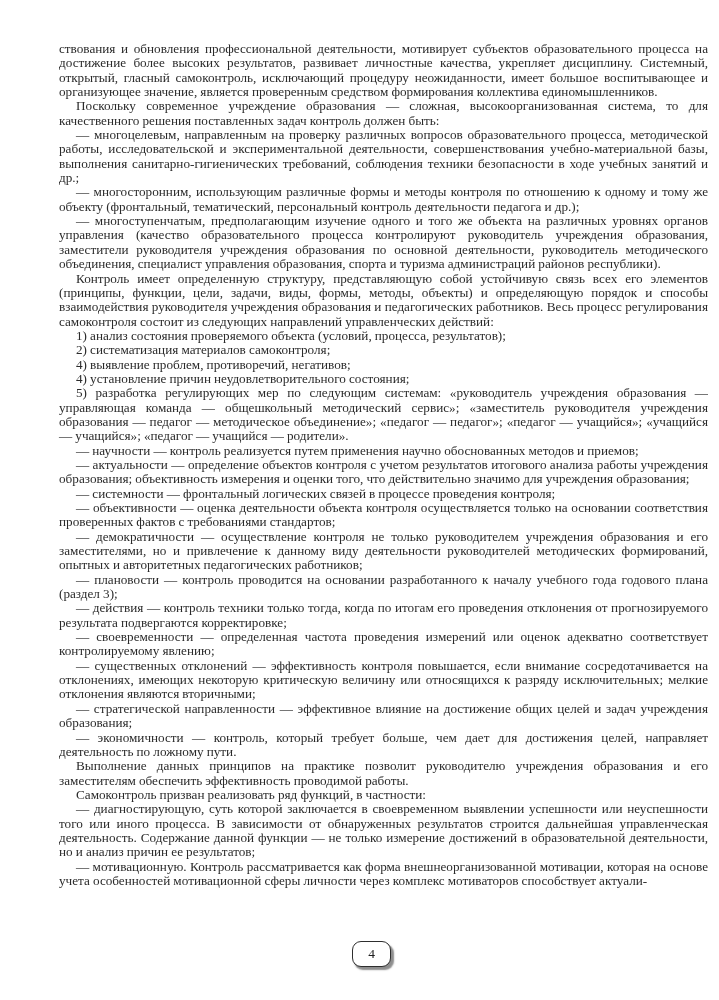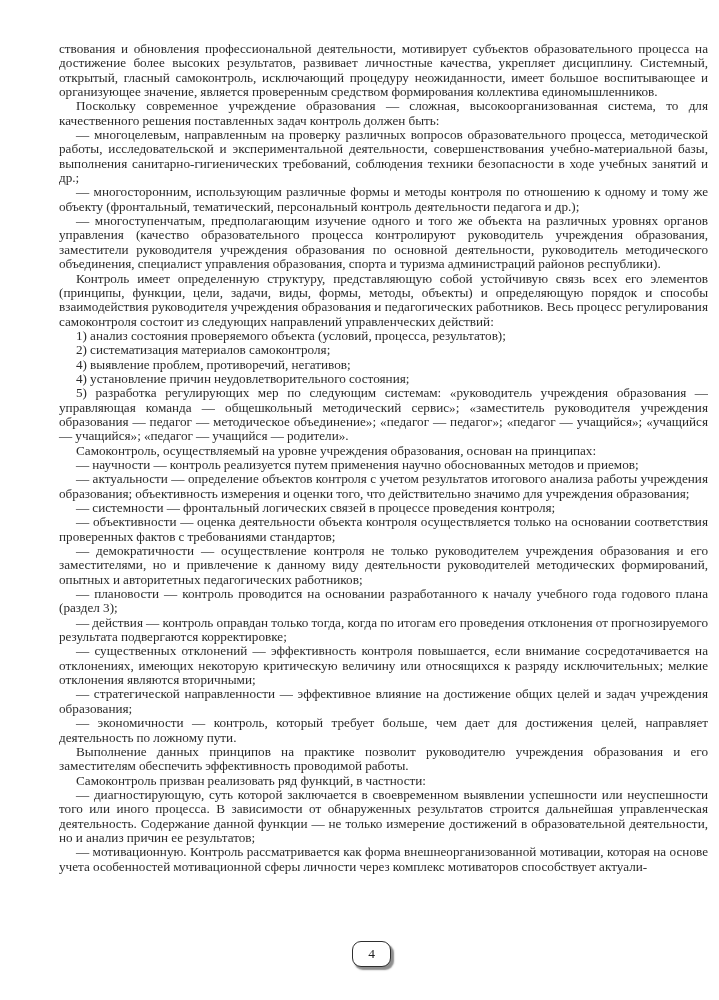--- a/index.html
+++ b/index.html
@@ -62,28 +62,28 @@
     <p class="ind">Поскольку современное учреждение образования — сложная, высокоорганизованная система, то для качественного решения поставленных задач контроль должен быть:</p>
     <p class="ind">— многоцелевым, направленным на проверку различных вопросов образовательного процесса, методической работы, исследовательской и экспериментальной деятельности, совершенствования учебно-материальной базы, выполнения санитарно-гигиенических требований, соблюдения техники безопасности в ходе учебных занятий и др.;</p>
     <p class="ind">— многосторонним, использующим различные формы и методы контроля по отношению к одному и тому же объекту (фронтальный, тематический, персональный контроль деятельности педагога и др.);</p>
     <p class="ind">— многоступенчатым, предполагающим изучение одного и того же объекта на различных уровнях органов управления (качество образовательного процесса контролируют руководитель учреждения образования, заместители руководителя учреждения образования по основной деятельности, руководитель методического объединения, специалист управления образования, спорта и туризма администраций районов республики).</p>
     <p class="ind">Контроль имеет определенную структуру, представляющую собой устойчивую связь всех его элементов (принципы, функции, цели, задачи, виды, формы, методы, объекты) и определяющую порядок и способы взаимодействия руководителя учреждения образования и педагогических работников. Весь процесс регулирования самоконтроля состоит из следующих направлений управленческих действий:</p>
     <p class="ind">1) анализ состояния проверяемого объекта (условий, процесса, результатов);</p>
     <p class="ind">2) систематизация материалов самоконтроля;</p>
     <p class="ind">4) выявление проблем, противоречий, негативов;</p>
     <p class="ind">4) установление причин неудовлетворительного состояния;</p>
     <p class="ind">5) разработка регулирующих мер по следующим системам: «руководитель учреждения образования — управляющая команда — общешкольный методический сервис»; «заместитель руководителя учреждения образования — педагог — методическое объединение»; «педагог — педагог»; «педагог — учащийся»; «учащийся — учащийся»; «педагог — учащийся — родители».</p>
-    <p class="ind">Самоконтроль, осуществляемый на уровне учреждения образования, основан на принципах:</p>
     <p class="ind">— научности — контроль реализуется путем применения научно обоснованных методов и приемов;</p>
     <p class="ind">— актуальности — определение объектов контроля с учетом результатов итогового анализа работы учреждения образования; объективность измерения и оценки того, что действительно значимо для учреждения образования;</p>
     <p class="ind">— системности — фронтальный логических связей в процессе проведения контроля;</p>
     <p class="ind">— объективности — оценка деятельности объекта контроля осуществляется только на основании соответствия проверенных фактов с требованиями стандартов;</p>
     <p class="ind">— демократичности — осуществление контроля не только руководителем учреждения образования и его заместителями, но и привлечение к данному виду деятельности руководителей методических формирований, опытных и авторитетных педагогических работников;</p>
     <p class="ind">— плановости — контроль проводится на основании разработанного к началу учебного года годового плана (раздел 3);</p>
-    <p class="ind">— действия — контроль оправдан только тогда, когда по итогам его проведения отклонения от прогнозируемого результата подвергаются корректировке;</p>
+    <p class="ind">— действия — контроль техники только тогда, когда по итогам его проведения отклонения от прогнозируемого результата подвергаются корректировке;</p>
+    <p class="ind">— своевременности — определенная частота проведения измерений или оценок адекватно соответствует контролируемому явлению;</p>
     <p class="ind">— существенных отклонений — эффективность контроля повышается, если внимание сосредотачивается на отклонениях, имеющих некоторую критическую величину или относящихся к разряду исключительных; мелкие отклонения являются вторичными;</p>
     <p class="ind">— стратегической направленности — эффективное влияние на достижение общих целей и задач учреждения образования;</p>
     <p class="ind">— экономичности — контроль, который требует больше, чем дает для достижения целей, направляет деятельность по ложному пути.</p>
     <p class="ind">Выполнение данных принципов на практике позволит руководителю учреждения образования и его заместителям обеспечить эффективность проводимой работы.</p>
     <p class="ind">Самоконтроль призван реализовать ряд функций, в частности:</p>
     <p class="ind">— диагностирующую, суть которой заключается в своевременном выявлении успешности или неуспешности того или иного процесса. В зависимости от обнаруженных результатов строится дальнейшая управленческая деятельность. Содержание данной функции — не только измерение достижений в образовательной деятельности, но и анализ причин ее результатов;</p>
     <p class="ind">— мотивационную. Контроль рассматривается как форма внешнеорганизованной мотивации, которая на основе учета особенностей мотивационной сферы личности через комплекс мотиваторов способствует актуали-</p>
   </div>
 
   <div class="page-number-badge">

